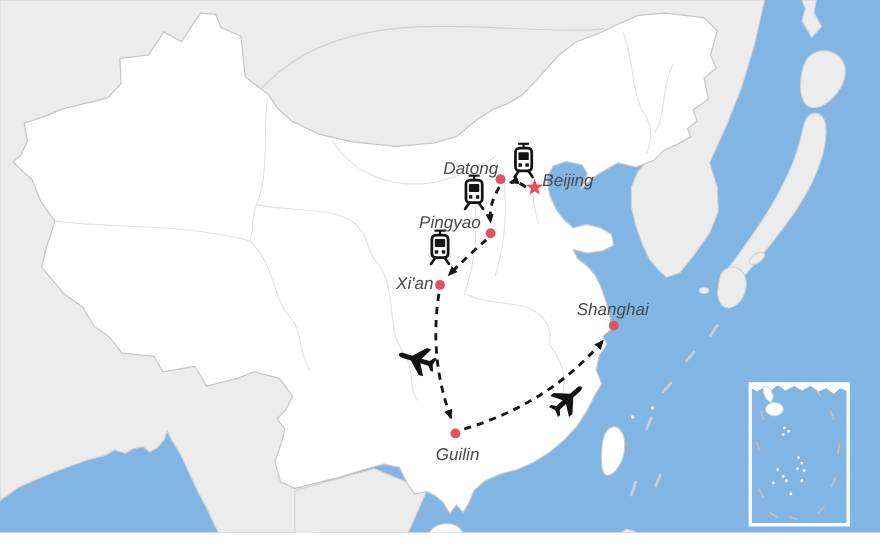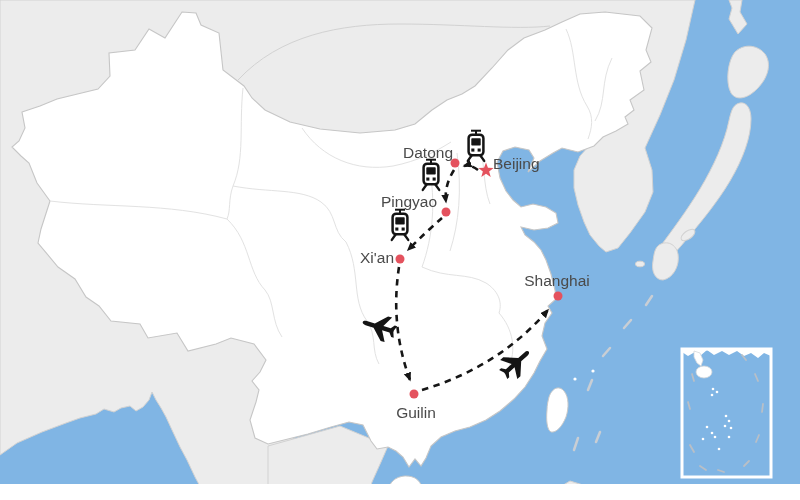--- a/index.html
+++ b/index.html
@@ -1,16 +1,16 @@
 <!DOCTYPE html>
 <html><head>
 <meta charset="utf-8">
 <style>
   html,body{margin:0;padding:0;background:#fff;}
-  .stage{width:800px;height:484px;position:relative;overflow:hidden;font-family:"Liberation Sans",sans-serif;}
+  .stage{width:800px;height:484px;position:relative;overflow:hidden;font-family:"Liberation Sans",sans-serif;font-style:italic;}
   svg{display:block;}
   .route{fill:none;stroke:#161616;stroke-width:2.6;stroke-dasharray:6.5 5.5;}
   .city-label{font-size:15.5px;fill:#4a4a4a;}
   .prov{fill:none;stroke:#e2e2e2;stroke-width:1;}
   .fland{fill:#ececec;stroke:#d2d2d2;stroke-width:1;}
   .wisle{fill:#ffffff;stroke:#c9c9c9;stroke-width:1;}
 </style>
 </head>
 <body>
 

